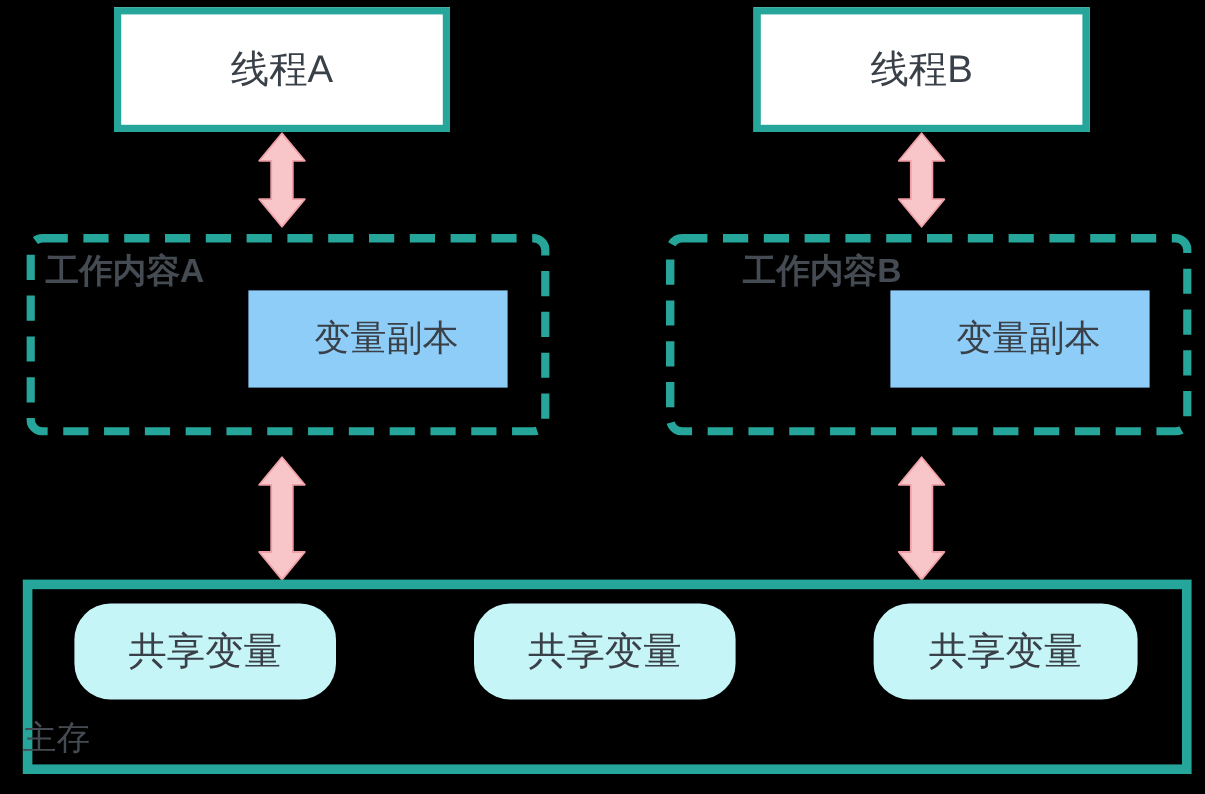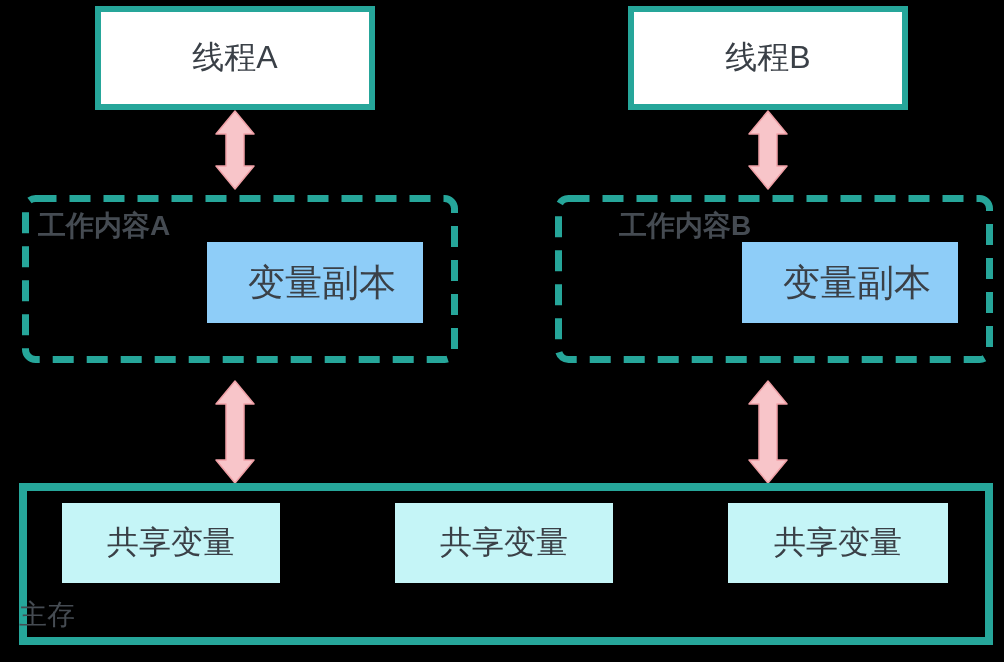--- a/index.html
+++ b/index.html
@@ -29,21 +29,21 @@
   .dashed-b{left:555px;}
   .workspace-label{
     position:absolute;top:207px;
     font-size:28px;color:var(--label-gray,#454b52);font-weight:bold;
   }
   .workspace-label-a{left:38px;}
   .workspace-label-b{left:571px;margin-left:48px;}
   .copy-box{
     width:216px;height:81px;top:242px;
     background:var(--blue,#8ecdf8);
-    font-size:37px;
+    font-size:30px;
     padding-left:14px;
   }
   .copy-a{left:207px;}
   .copy-b{left:742px;}
   .arrow{position:absolute;}
   .arrow polygon{
     fill:var(--arrow-fill,#f8c5c9);
     stroke:var(--arrow-edge,#efa0a6);
     stroke-width:1.5;
     stroke-linejoin:round;
@@ -56,20 +56,21 @@
     position:absolute;left:19px;top:483px;
     box-sizing:border-box;
     width:974px;height:162px;
     border:8px solid var(--teal,#26a69a);
     background:transparent;
   }
   .shared-box{
     width:218px;height:80px;top:503px;
     background:var(--cyan,#c5f5f7);
     font-size:32px;
+    border-radius:30px;
   }
   .shared-1{left:62px;}
   .shared-2{left:395px;}
   .shared-3{left:728px;width:220px;}
   .main-label{
     position:absolute;left:19px;top:596px;width:974px;
     text-align:left;
     font-size:28px;color:var(--label-gray,#454b52);
   }
 </style>

